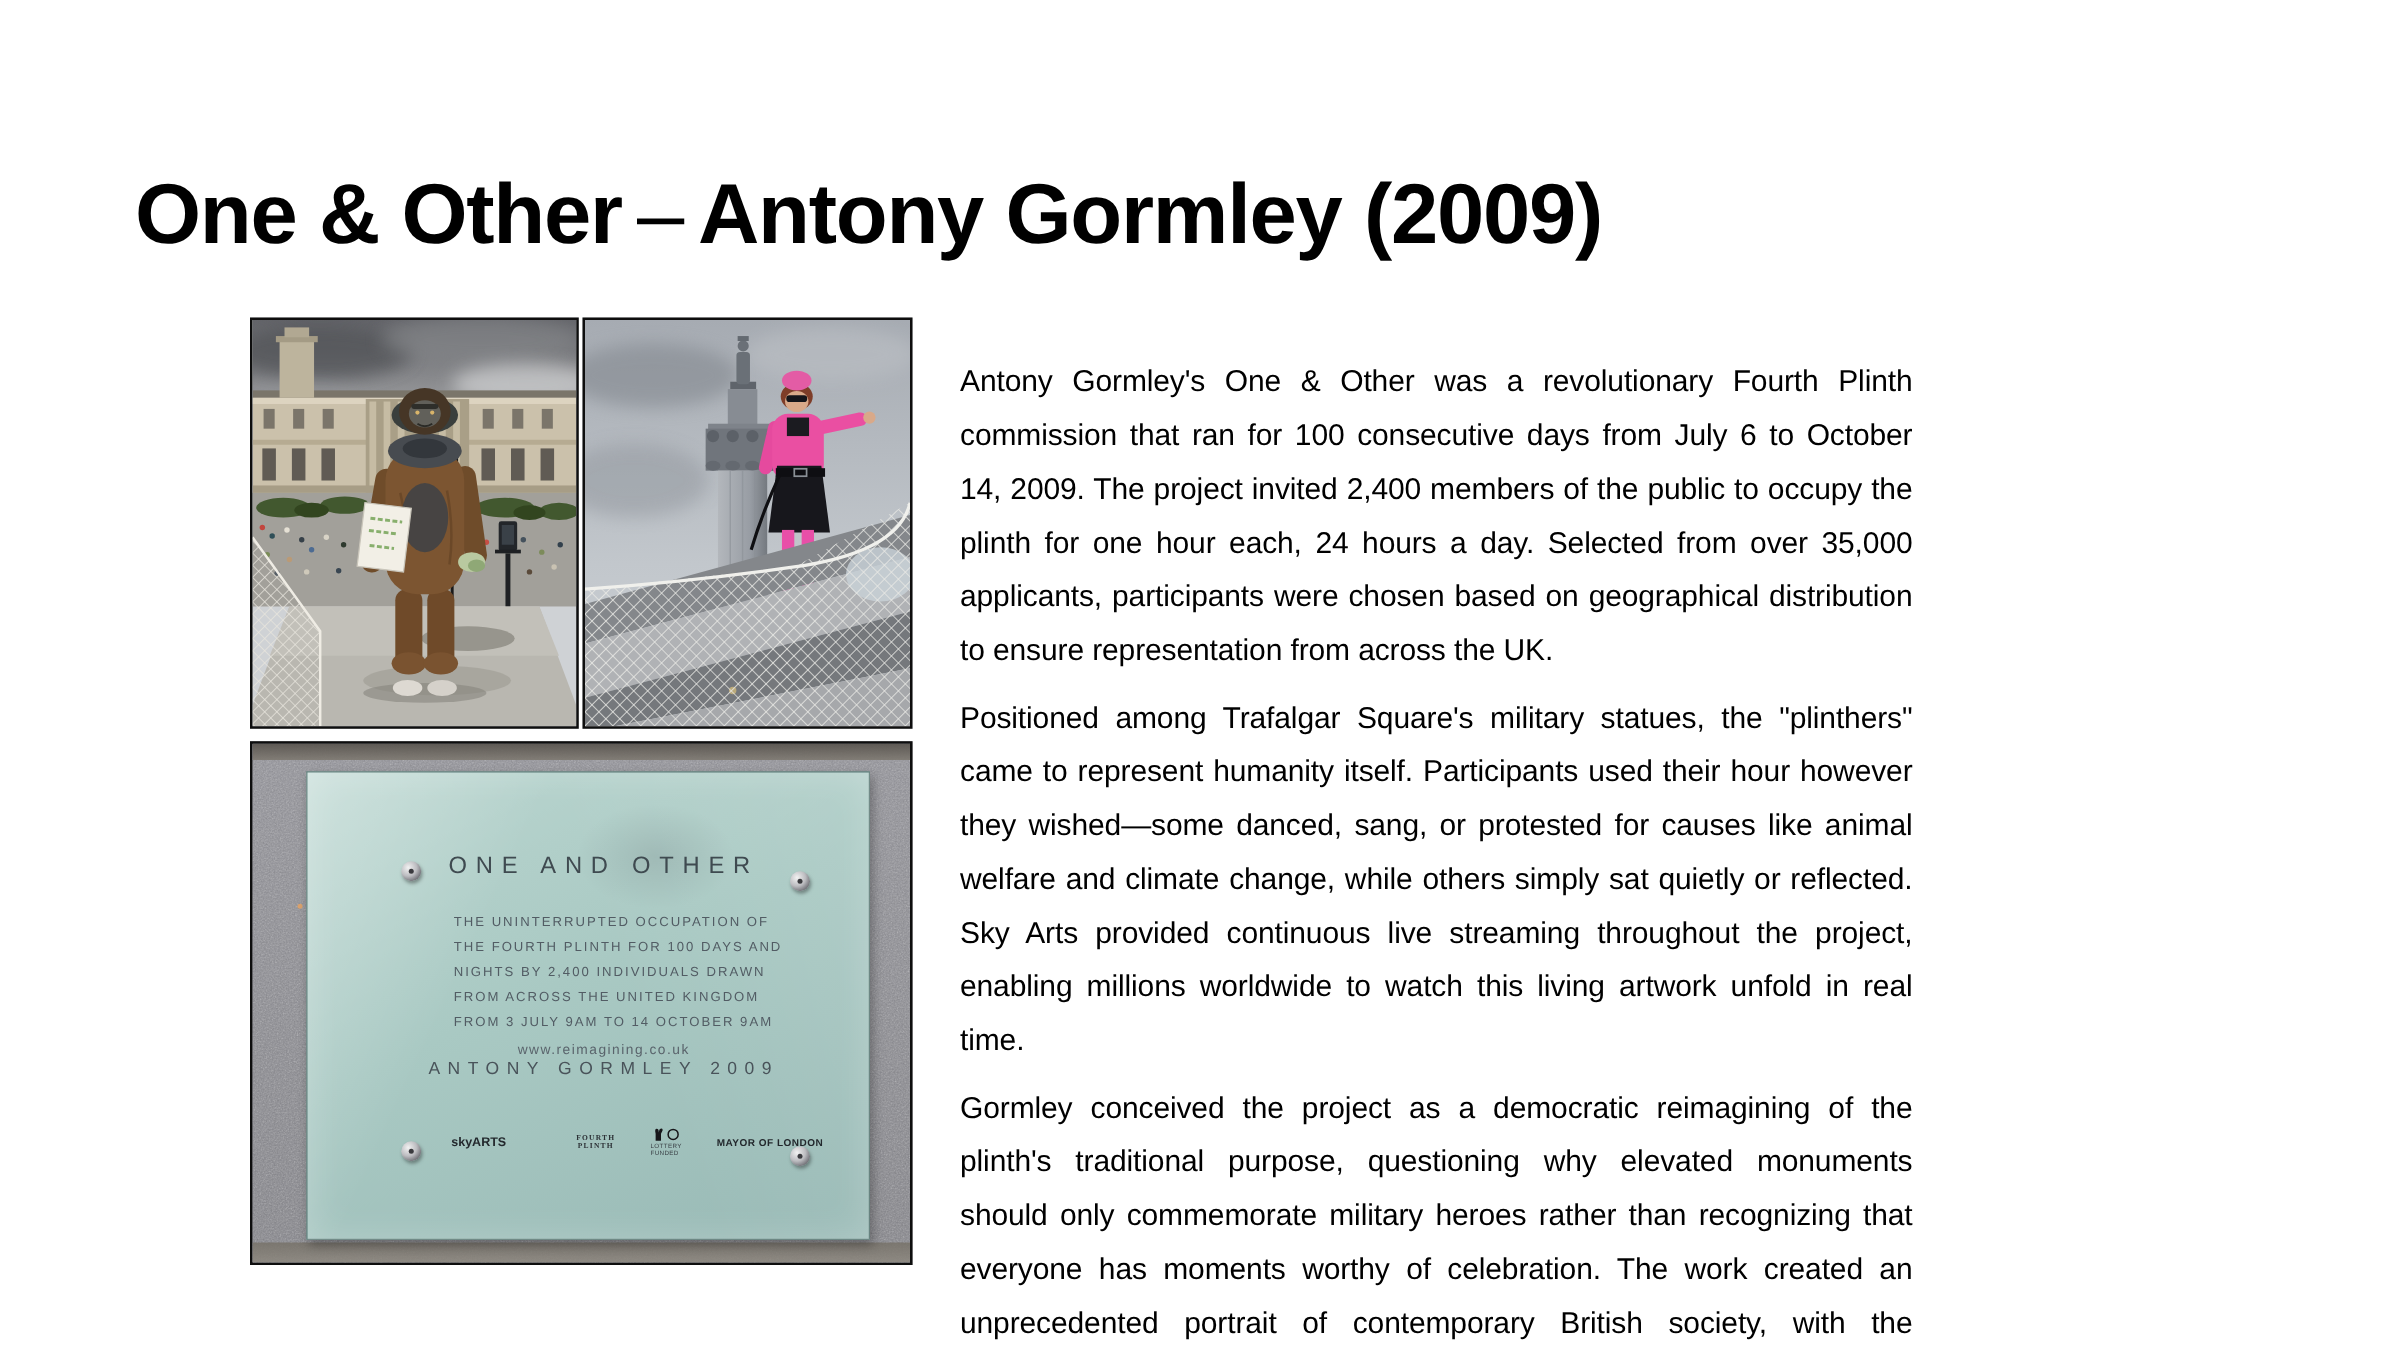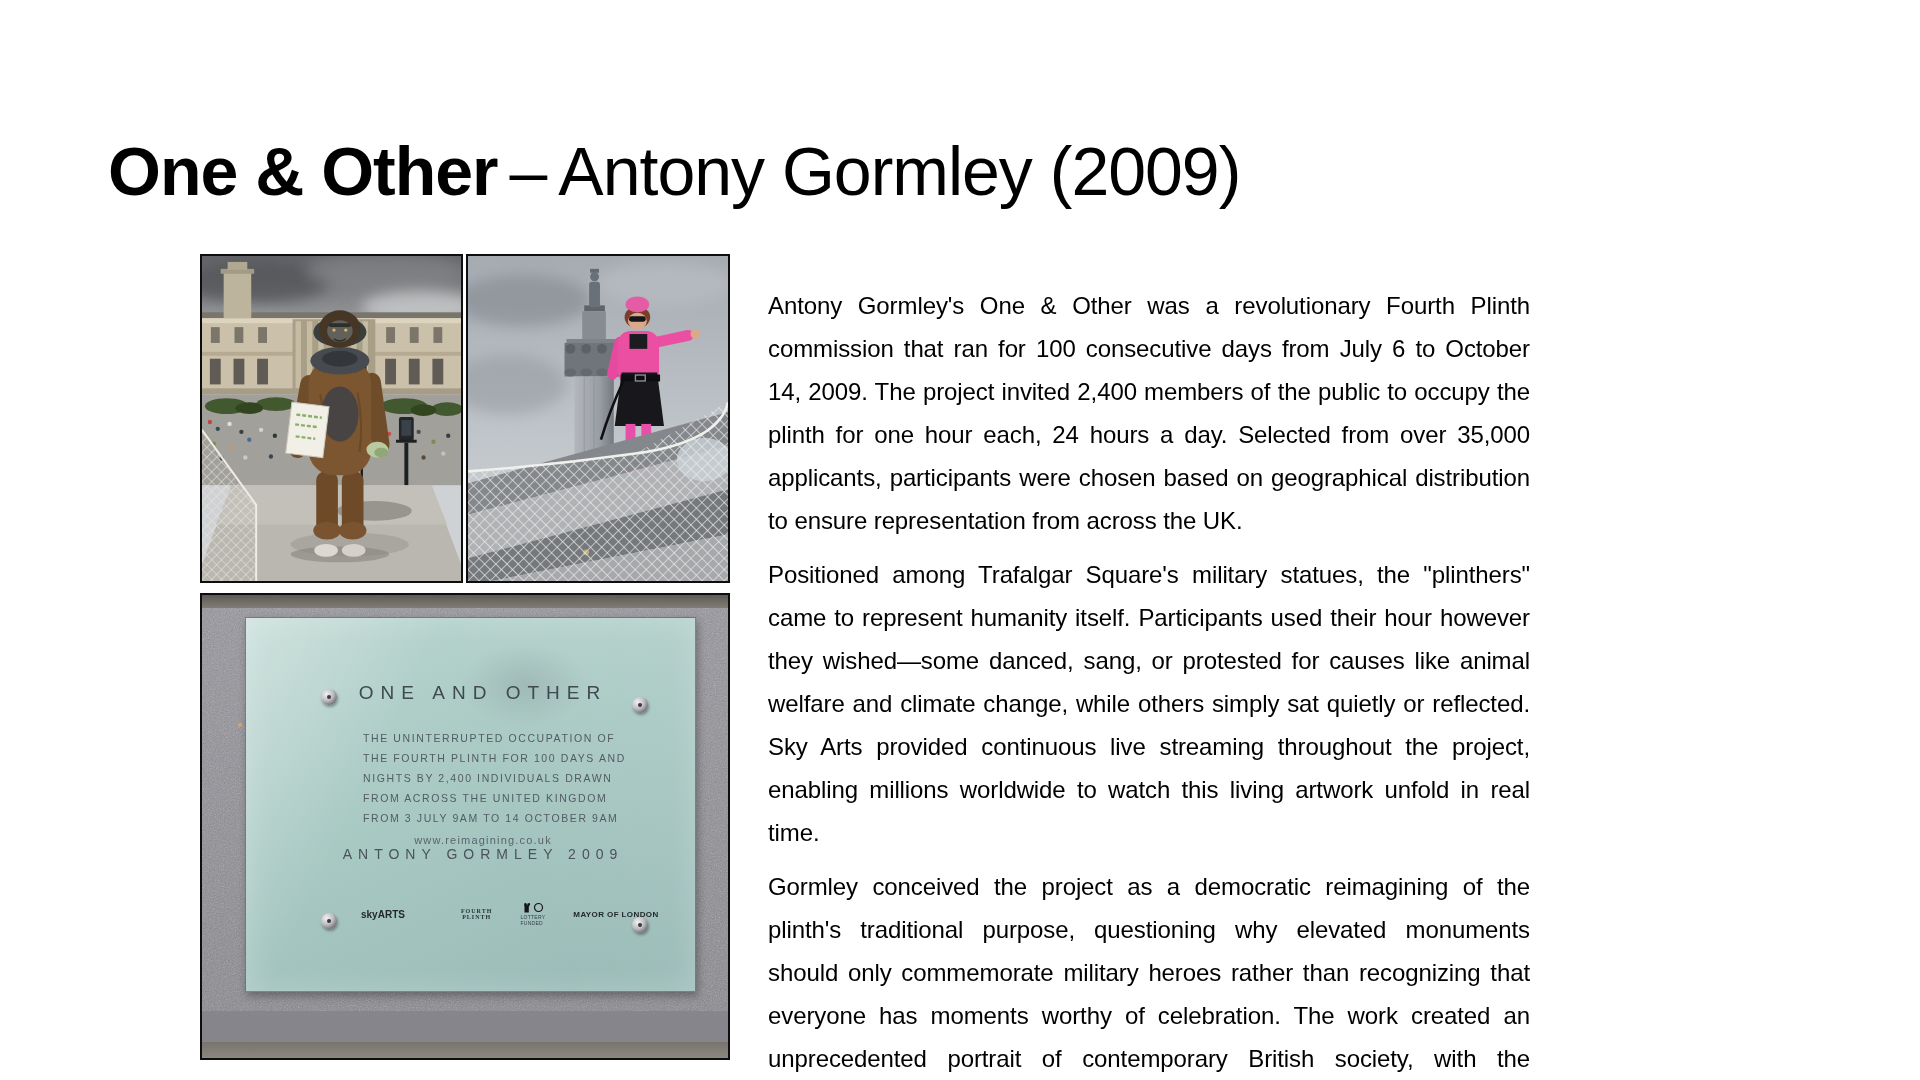--- a/index.html
+++ b/index.html
@@ -2,28 +2,28 @@
 <html><head>
 <meta charset="utf-8">
 <style>
   html,body{margin:0;padding:0;background:#ffffff;}
   .page{position:relative;width:1920px;height:1080px;background:#ffffff;overflow:hidden;
         font-family:"Liberation Sans",sans-serif;color:#000;}
   
   .title{position:absolute;left:108px;top:133px;white-space:nowrap;font-size:68px;line-height:76px;letter-spacing:-1px;}
   .title .t-main{font-weight:700;}
   .title .t-sep{font-weight:400;padding:0 12px;}
-  .title .t-sub{font-weight:400;}
+  .title .t-sub{font-weight:700;}
   
   .photo{position:absolute;border:2px solid #0e0e0e;box-sizing:border-box;background:#cfd2d5;overflow:hidden;}
   .photo svg{display:block;width:100%;height:100%;}
   .photo1{left:200px;top:254px;width:263px;height:329px;}
   .photo2{left:466px;top:254px;width:264px;height:329px;}
   
-  .plaque-photo{left:200px;top:593px;width:530px;height:467px;position:absolute;border:2px solid #0e0e0e;
+  .plaque-photo{left:200px;top:593px;width:530px;height:419px;position:absolute;border:2px solid #0e0e0e;
                 box-sizing:border-box;background:#8d8d93;overflow:hidden;}
   .granite-base{position:absolute;inset:0;background:linear-gradient(180deg,#93939a 0%,#8b8b91 55%,#84848a 100%);}
   .granite-noise{position:absolute;inset:0;opacity:.5;}
   .ledge{position:absolute;left:0;right:0;top:0;height:13px;background:linear-gradient(#57524c,#7e7971);opacity:.9;}
   .sill{position:absolute;left:0;right:0;bottom:0;height:16px;background:linear-gradient(#767168,#8d887f);opacity:.85;}
   .glint{position:absolute;width:4px;height:4px;border-radius:50%;background:#e2a368;
          box-shadow:14px 52px 0 -1px #d98f5e, -6px 88px 0 -2px #e8c089;opacity:.9;}
   .glass{position:absolute;left:43px;top:22px;width:449px;height:373px;
          background:linear-gradient(155deg,#bcd7d1 0%,#a9c9c3 45%,#98b9b5 100%);
          border:1px solid rgba(55,78,76,.55);box-shadow:2px 4px 8px rgba(0,0,0,.3), inset 0 0 30px rgba(255,255,255,.22);}

